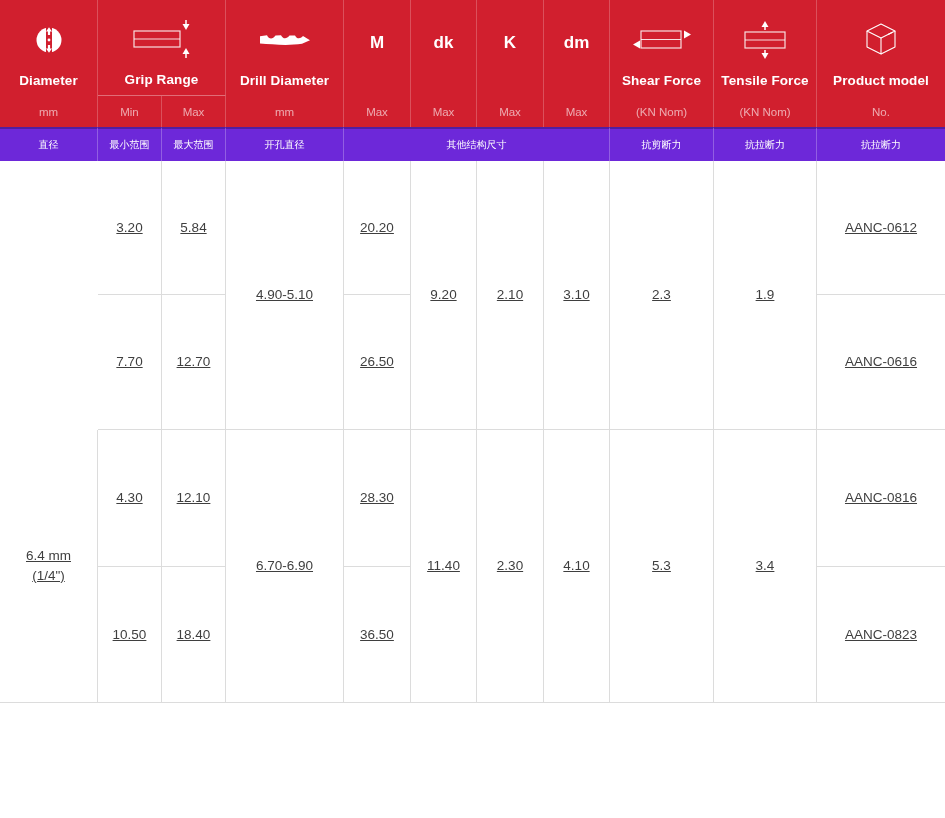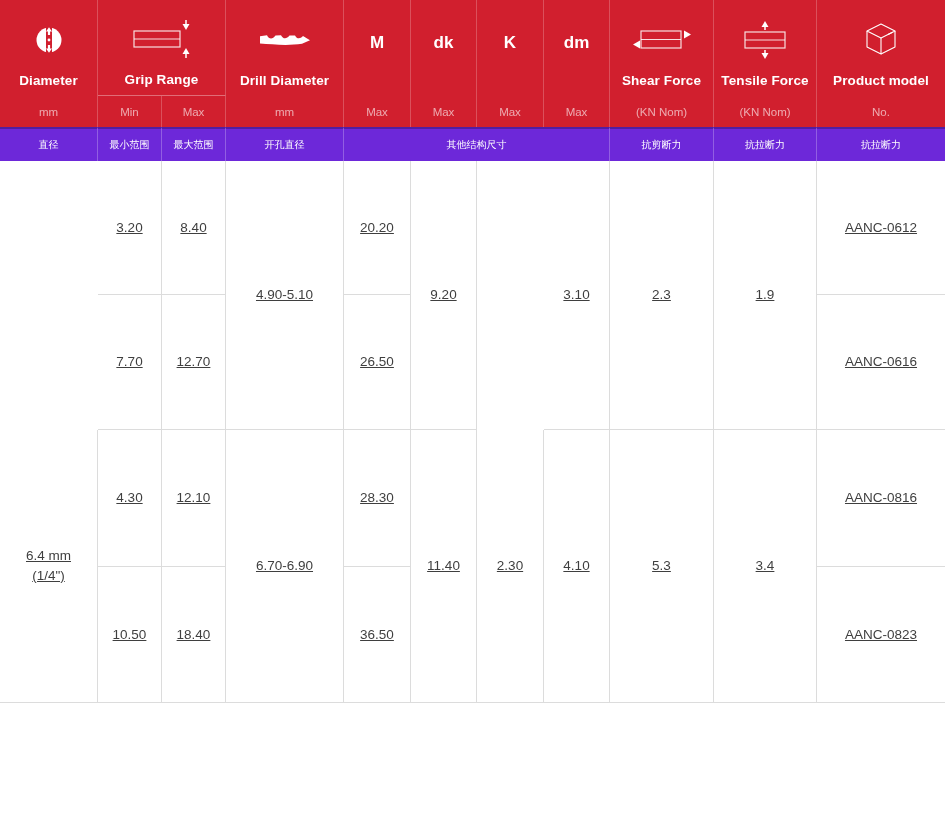--- a/index.html
+++ b/index.html
@@ -158,24 +158,25 @@
     <div class="band" style="grid-area:3/1/4/2">直径</div>
     <div class="band" style="grid-area:3/2/4/3">最小范围</div>
     <div class="band" style="grid-area:3/3/4/4">最大范围</div>
     <div class="band" style="grid-area:3/4/4/5">开孔直径</div>
     <div class="band" style="grid-area:3/9/4/10">抗剪断力</div>
     <div class="band" style="grid-area:3/5/4/9">其他结构尺寸</div>
     <div class="band" style="grid-area:3/10/4/11">抗拉断力</div>
     <div class="band noR" style="grid-area:3/11/4/12">抗拉断力</div>
 
     <div class="c bb" style="grid-area:4/2/5/3">3.20</div>
-    <div class="c bb" style="grid-area:4/3/5/4">8.40</div>
+    <div class="c bb" style="grid-area:4/3/5/4">5.84</div>
     <div class="c bb" style="grid-area:4/4/6/5">4.90-5.10</div>
     <div class="c bb" style="grid-area:4/5/5/6">20.20</div>
     <div class="c bb" style="grid-area:4/6/6/7">9.20</div>
+    <div class="c bb" style="grid-area:4/7/6/8">2.10</div>
     <div class="c bb" style="grid-area:4/8/6/9">3.10</div>
     <div class="c bb" style="grid-area:4/9/6/10">2.3</div>
     <div class="c bb" style="grid-area:4/10/6/11">1.9</div>
     <div class="c bb noR" style="grid-area:4/11/5/12">AANC-0612</div>
     <div class="c bb" style="grid-area:5/2/6/3">7.70</div>
     <div class="c bb" style="grid-area:5/3/6/4">12.70</div>
     <div class="c bb" style="grid-area:5/5/6/6">26.50</div>
     <div class="c bb noR" style="grid-area:5/11/6/12">AANC-0616</div>
 
     <div class="c bb" style="grid-area:6/1/8/2">

